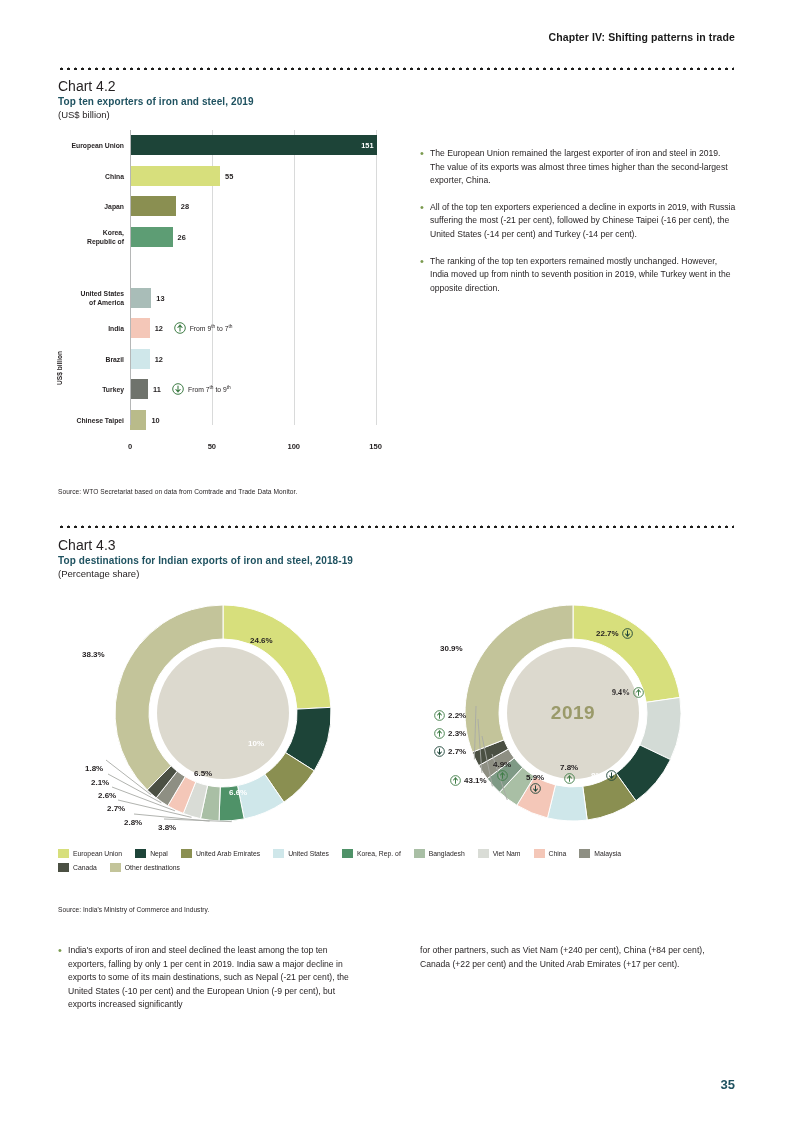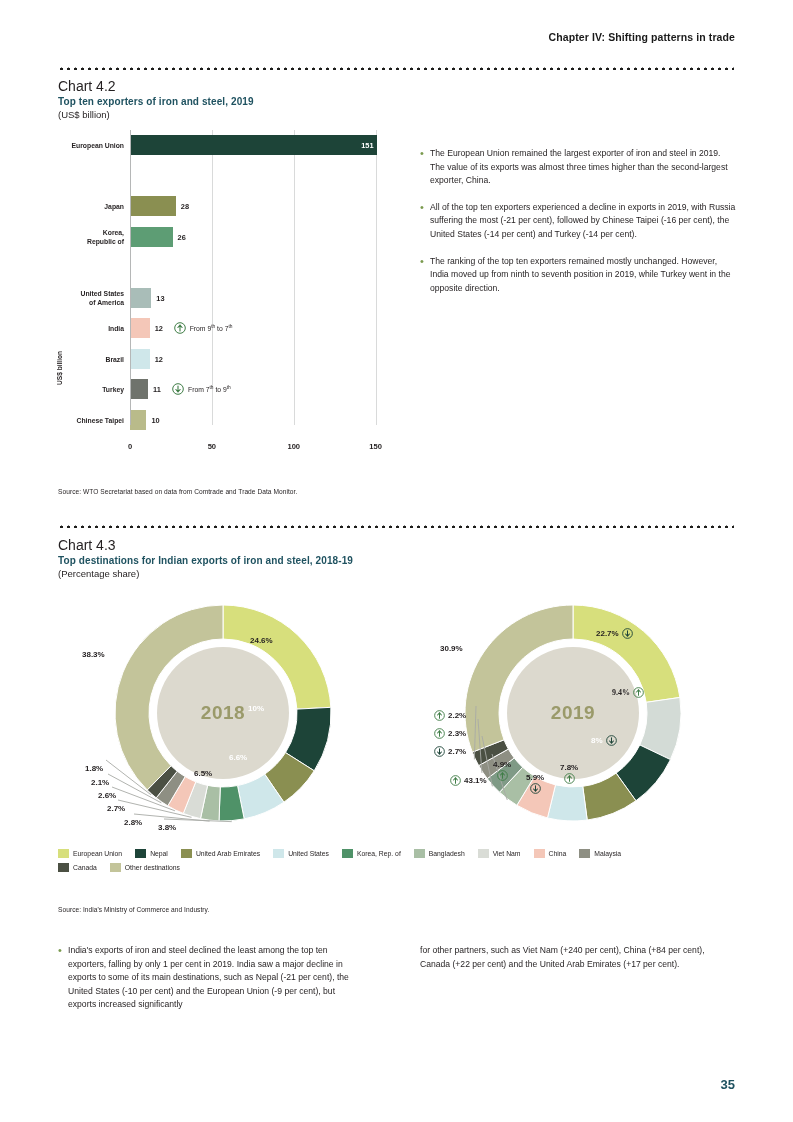--- a/index.html
+++ b/index.html
@@ -78,21 +78,21 @@
   .donut-year {
     position:absolute; left:0; right:0; top:50%; transform:translateY(-50%);
     text-align:center; font-size:19px; font-weight:bold; color:#9a9a6a;
     letter-spacing:.5px;
   }
   .dlab {
     position:absolute; font-size:8px; font-weight:bold; white-space:nowrap;
     display:flex; align-items:center; gap:3px;
   }
   .dlab.dark { color:#231f20;align-items:center; }
-  .dlab.light { color:#ffffff; }
+  .dlab.light { color:#ffffff;margin-top:35px; }
   .dlab.stack { flex-direction:column; gap:1px; }
 
   
   #legend { position:absolute; left:58px; top:849px; width:690px; }
   .leg-row { display:flex; flex-wrap:wrap; align-items:center; }
   .leg-item { display:flex; align-items:center; margin-right:13px; margin-bottom:5px; }
   .leg-sw { width:11px; height:9px; flex:0 0 auto; margin-right:4px; }
   .leg-tx { font-size:6.8px; color:#231f20; white-space:nowrap; }
 
   
@@ -136,20 +136,25 @@
         <div class="bc-grid" style="left: 163.75px;"></div>
         <div class="bc-grid" style="left: 245.625px;"></div>
         <div class="bc-tick" style="left: 0px;">0</div>
         <div class="bc-tick" style="left: 81.875px;">50</div>
         <div class="bc-tick" style="left: 163.75px;">100</div>
         <div class="bc-tick" style="left: 245.625px;">150</div>
         <div class="bc-row" style="top: 5.25px; width: 262px;">
           <div class="bc-bar" style="width: 247.262px; background: rgb(29, 68, 56);"></div>
           <div class="bc-cat">European Union</div>
           <div class="bc-val inside" style="left: 231.262px;">151</div>
+        </div>
+        <div class="bc-row" style="top: 35.75px; width: 262px;">
+          <div class="bc-bar" style="width: 90.0625px; background: rgb(215, 223, 124);"></div>
+          <div class="bc-cat">China</div>
+          <div class="bc-val outside" style="left: 95.0625px;">55</div>
         </div>
         <div class="bc-row" style="top: 66.25px; width: 262px;">
           <div class="bc-bar" style="width: 45.85px; background: rgb(138, 143, 81);"></div>
           <div class="bc-cat">Japan</div>
           <div class="bc-val outside" style="left: 50.85px;">28</div>
         </div>
         <div class="bc-row" style="top: 96.75px; width: 262px;">
           <div class="bc-bar" style="width: 42.575px; background: rgb(93, 157, 116);"></div>
           <div class="bc-cat">Korea,<br>Republic of</div>
           <div class="bc-val outside" style="left: 47.575px;">26</div>
@@ -239,21 +244,20 @@
           <path d="M 58.222952729441815 209.8812462080149 A 108 108 0 0 1 49.22391847144479 201.9544376119906 L 73.07935154524921 177.72804058599357 A 74 74 0 0 0 79.24535649980274 183.15937240178798 Z" fill="#4b5043" stroke="#ffffff" stroke-width="1"></path>
           <path d="M 49.22391847144479 201.9544376119906 A 108 108 0 0 1 124.99999999999997 17 L 124.99999999999999 51 A 74 74 0 0 0 73.07935154524921 177.72804058599357 Z" fill="#c3c49a" stroke="#ffffff" stroke-width="1"></path>
           <circle cx="125" cy="125" r="66" fill="#dcd9ce"></circle>
           <path d="M 133.73646703766465 233.64931727212922 L 66 231" stroke="#a8aaa6" stroke-width="0.9" fill="none"></path>
           <path d="M 111.57899402769976 233.17059026690887 L 36 226" stroke="#a8aaa6" stroke-width="0.9" fill="none"></path>
           <path d="M 93.49982778593181 229.34912146484055 L 20 212" stroke="#a8aaa6" stroke-width="0.9" fill="none"></path>
           <path d="M 76.92885505121694 222.82722025751877 L 14 199" stroke="#a8aaa6" stroke-width="0.9" fill="none"></path>
           <path d="M 63.294066341657455 214.8519768917314 L 10 186" stroke="#a8aaa6" stroke-width="0.9" fill="none"></path>
           <path d="M 52.95233840889725 206.793242136829 L 8 172" stroke="#a8aaa6" stroke-width="0.9" fill="none"></path>
         </svg>
-        <div class="donut-year">2018</div>
         <div class="dlab dark" style="left: 152px; top: 48px;">
           <span>24.6%</span>
         </div>
         <div class="dlab light" style="left: 150px; top: 116px;">
           <span>10%</span>
         </div>
         <div class="dlab light" style="left: 131px; top: 165px;">
           <span>6.6%</span>
         </div>
         <div class="dlab dark" style="left: 96px; top: 181px;">

